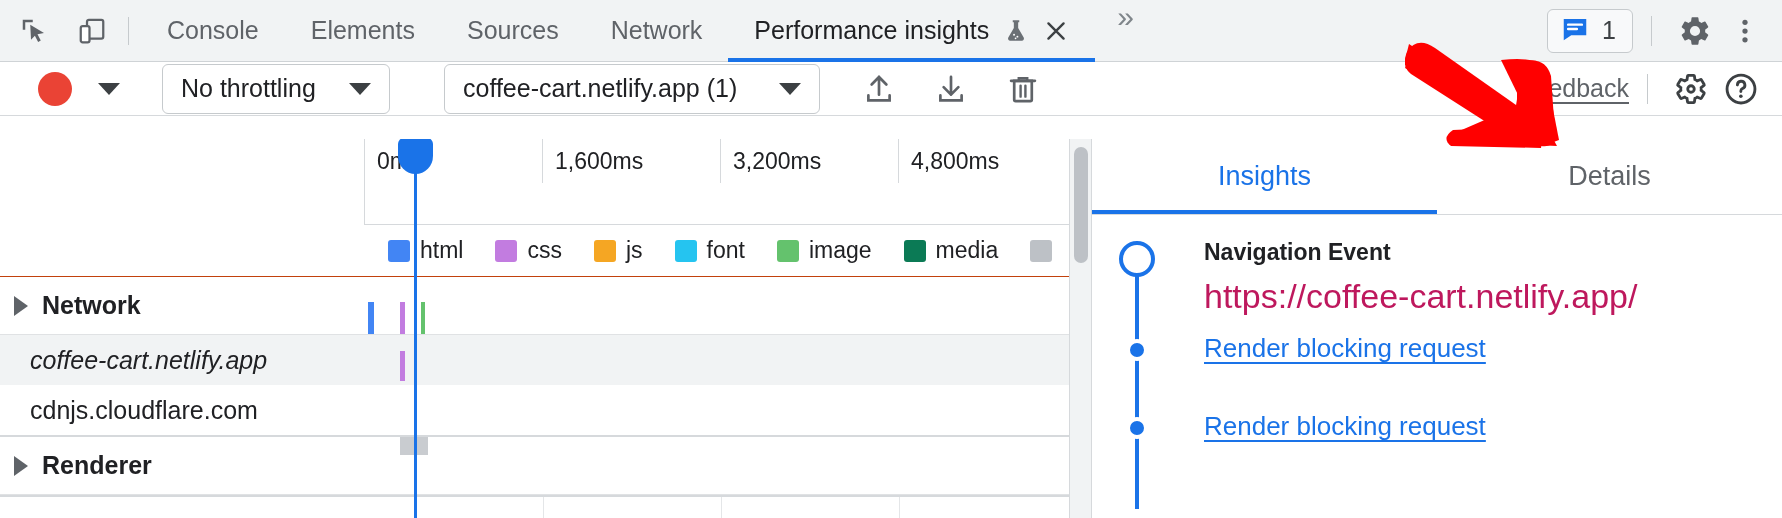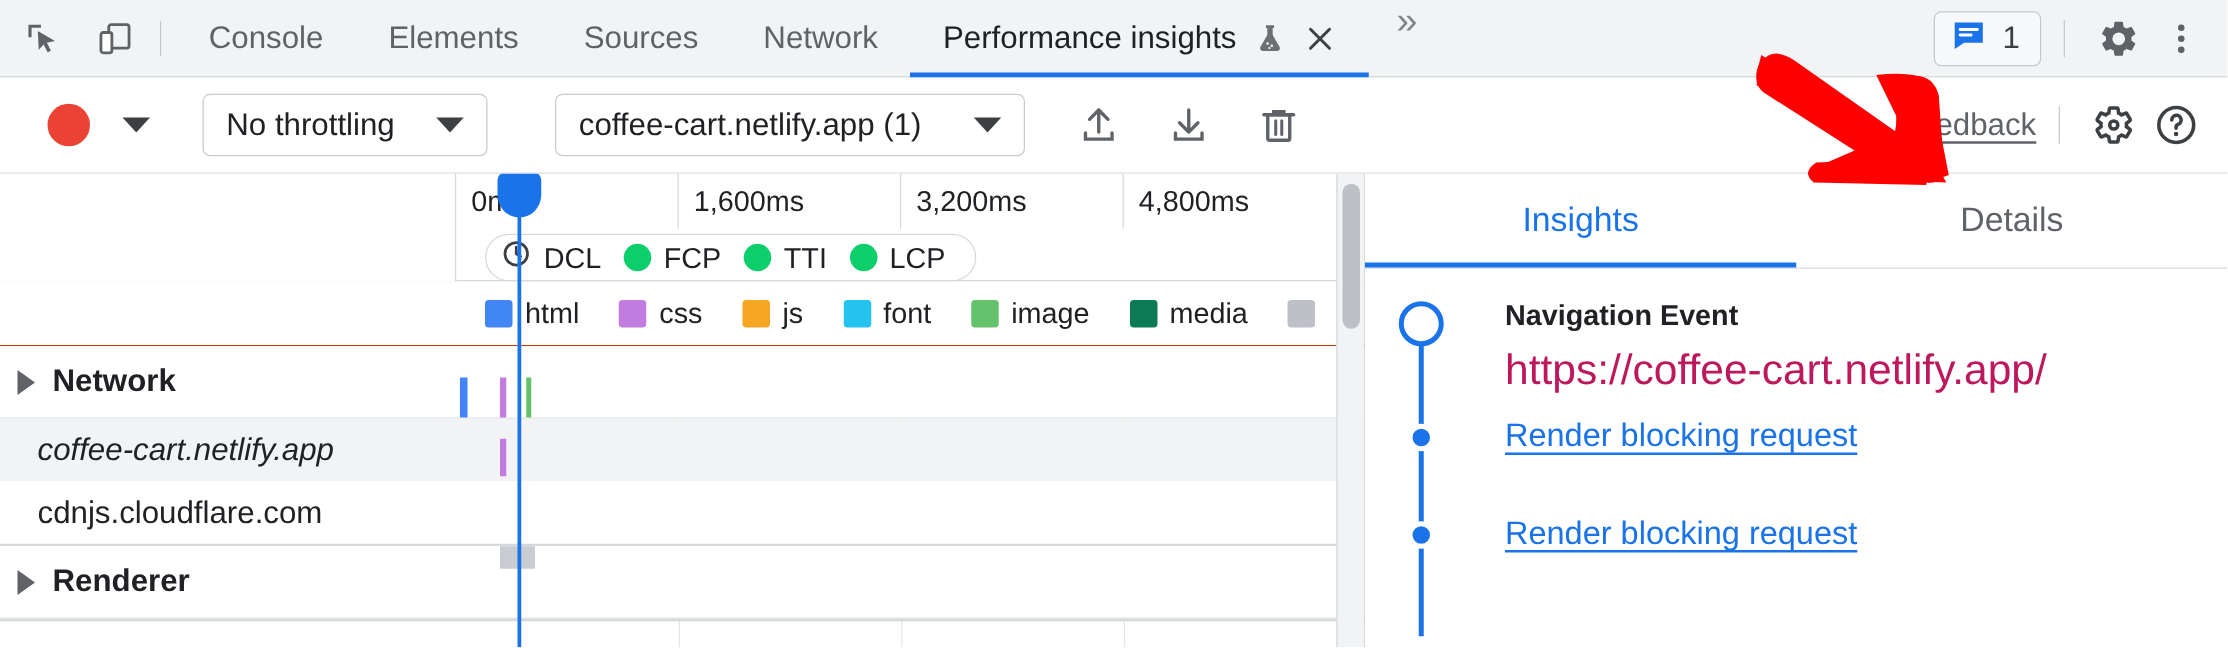--- a/index.html
+++ b/index.html
@@ -49,21 +49,21 @@
     display:flex; align-items:center; gap:12px;
     border: 1px solid #c6cacd; border-radius: 6px;
     padding: 6px 16px 6px 12px; height: 44px; background: #f8f9fa;
   }
   .issues-count { font-size: 25px; color: #3c4043; }
   .vline { width:1px; height:30px; background:#c6cacd; margin: 0 18px; }
   .rt-icon { width: 50px; height: 48px; display:flex; align-items:center; justify-content:center; }
 
   
   .toolbar {
-    position: absolute; top: 62px; left: 0; width: 1782px; height: 77px;
+    position: absolute; top: 62px; left: 0; width: 1782px; height: 54px;
     background: #fff; border-bottom: 1px solid #d6d9dc;
     display: flex; align-items: center;
   }
   .rec-dot { width: 34px; height: 34px; border-radius: 50%; background: #ea4335; margin-left: 38px; }
   .caret { width:0;height:0;border-left:11px solid transparent;border-right:11px solid transparent;border-top:12px solid #3c4043; }
   .caret-btn { padding: 10px 14px; margin-left: 12px; display:flex; align-items:center; }
   .select-box {
     display: flex; align-items: center; justify-content: space-between;
     border: 1px solid #c6cacd; border-radius: 6px; background:#fff;
     height: 50px; padding: 0 18px; font-size: 25px; color: #202124;
@@ -308,35 +308,20 @@
 
       <div class="ruler-row">
         <div class="ruler-left"></div>
         <div class="ruler-ticks">
           <div class="tick" style="left:0px;width:178px;">0ms</div>
           <div class="tick" style="left:178px;width:178px;">1,600ms</div>
           <div class="tick" style="left:356px;width:178px;">3,200ms</div>
           <div class="tick" style="left:534px;width:178px;">4,800ms</div>
         </div>
 
-        <div class="marker-pill">
-          <span>
-            <svg width="24" height="24" viewBox="0 0 24 24">
-              <circle cx="12" cy="12" r="9" fill="none" stroke="#3c4043" stroke-width="2.2"></circle>
-              <path d="M12 6.6 V12 l3.4 2.2" fill="none" stroke="#3c4043" stroke-width="2.2" stroke-linecap="round"></path>
-            </svg>
-          </span>
-          <span class="mk-label">DCL</span>
-          <span class="mk-dot" style="background:#0cce6b"></span>
-          <span class="mk-label">FCP</span>
-          <span class="mk-dot" style="background:#0cce6b"></span>
-          <span class="mk-label">TTI</span>
-          <span class="mk-dot" style="background:#0cce6b"></span>
-          <span class="mk-label">LCP</span>
-        </div>
       </div>
 
       <div class="legend-row">
         <div class="legend-items">
           <div class="lg-item">
             <span class="lg-swatch" style="background:#4285f4"></span>
             <span>html</span>
           </div>
           <div class="lg-item">
             <span class="lg-swatch" style="background:#c27ce0"></span>

